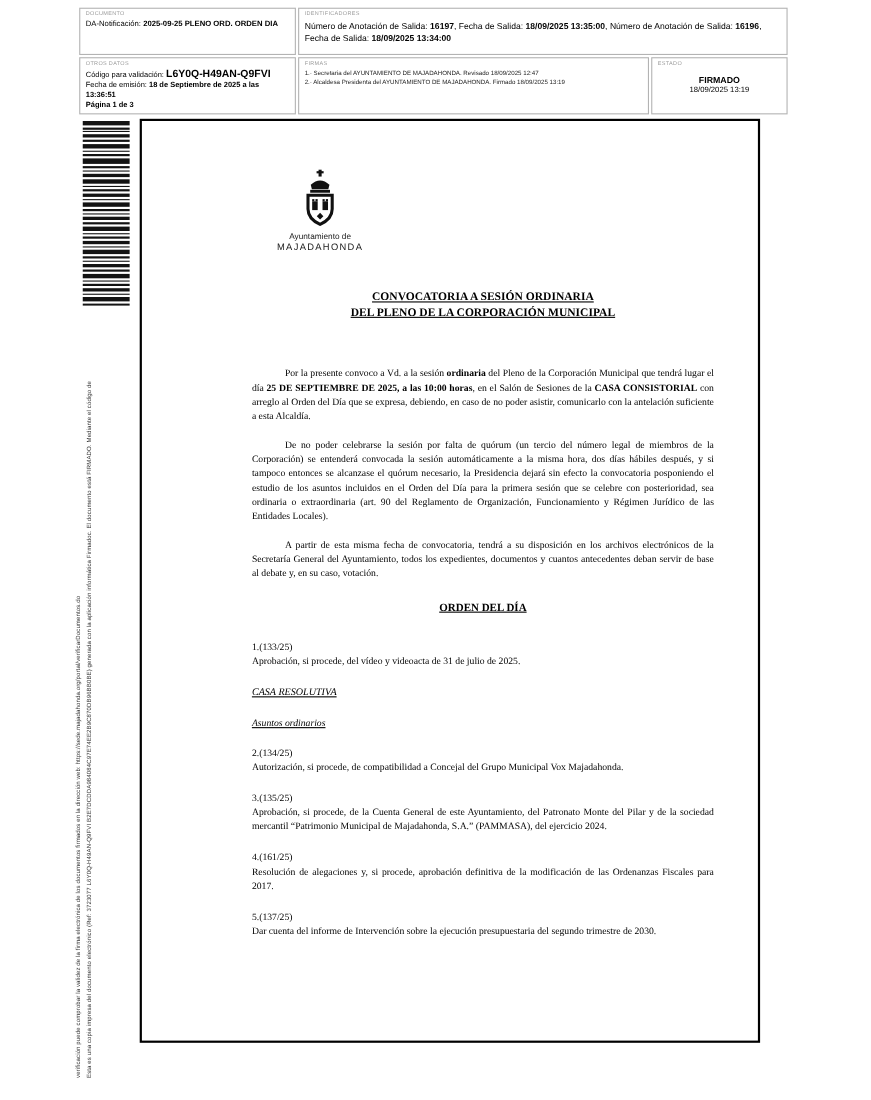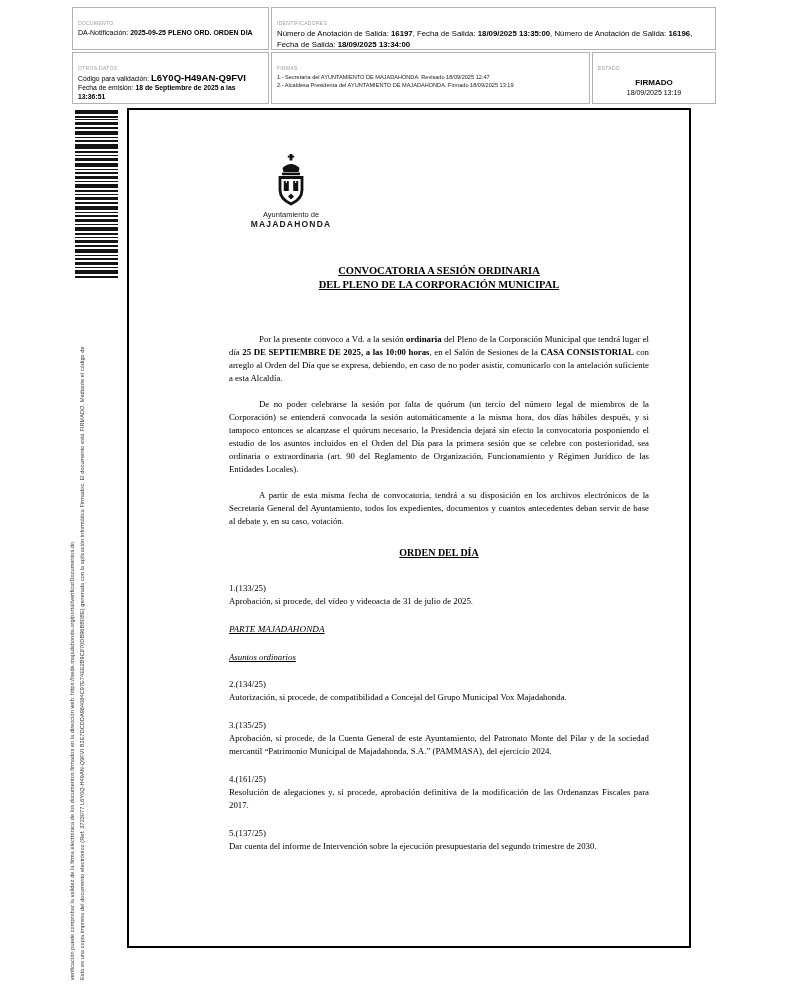--- a/index.html
+++ b/index.html
@@ -10,21 +10,21 @@
   }
 
   
   .hdr {
     position:absolute; top:7px; left:72px; width:646px;
     display:grid;
     grid-template-columns:197px 319px 124px;
     grid-template-rows:43px 52px;
     gap:2px;
   }
-  .cell { border:1px solid #b3b3b3; background:#fff; padding:12px 5px; overflow:hidden; }
+  .cell { border:1px solid #b3b3b3; background:#fff; padding:2px 5px; overflow:hidden; }
   .cell-doc    { grid-column:1; grid-row:1; }
   .cell-ident  { grid-column:2 / 4; grid-row:1; }
   .cell-otros  { grid-column:1; grid-row:2; }
   .cell-firmas { grid-column:2; grid-row:2; }
   .cell-estado { grid-column:3; grid-row:2; }
   .lbl { display:block; font-size:5px; line-height:6px; color:#9c9c9c; letter-spacing:.3px; margin-bottom:2px; }
   .b { font-weight:bold; }
   .doc-line   { font-size:7px; line-height:9.5px; }
   .ident-line { font-size:7.8px; line-height:11px; }
   .otros-line { font-size:6.8px; line-height:9px; }
@@ -46,21 +46,21 @@
 
   
   .docbox {
     position:absolute; left:127px; top:108px; width:560px; height:836px;
     border:2px solid #000; background:#fff;
   }
 
   .logo { position:absolute; left:100px; top:44px; width:124px; text-align:center; }
   .logo svg { display:block; margin:0 auto; }
   .logo-line1 { font-size:7.5px; line-height:9px; color:#1a1a1a; margin-top:4px; }
-  .logo-line2 { font-size:8.5px; line-height:10px; color:#1a1a1a; letter-spacing:1.2px; font-weight:bold; }
+  .logo-line2 { font-size:8.5px; line-height:10px; color:#1a1a1a; letter-spacing:1.2px; font-weight:normal; }
 
   .content {
     position:absolute; left:100px; top:154px; width:420px;
     font-family:"Liberation Serif", serif;
     font-size:8.8px; line-height:13px; text-align:justify; color:#000;
   }
   .title { text-align:center; font-weight:bold; font-size:10.5px; line-height:14px; margin-bottom:41px; }
   .title span { text-decoration:underline; }
   .para  { margin:4px 0 13px 0; text-indent:30px; }
   .para.last { margin-bottom:18px; }
@@ -202,21 +202,21 @@
 
     <div class="orden-heading">
       <span>ORDEN DEL DÍA</span>
     </div>
 
     <div class="item">
       <span class="num">1.(133/25)</span>
       <span class="txt">Aprobación, si procede, del vídeo y videoacta de 31 de julio de 2025.</span>
     </div>
 
-    <div class="sec-heading1">PARTE MAJADAHONDA</div>
+    <div class="sec-heading1">CASA RESOLUTIVA</div>
 
     <div class="sec-heading2">Asuntos ordinarios</div>
 
     <div class="item">
       <span class="num">2.(134/25)</span>
       <span class="txt">Autorización, si procede, de compatibilidad a Concejal del Grupo Municipal Vox Majadahonda.</span>
     </div>
 
     <div class="item">
       <span class="num">3.(135/25)</span>

